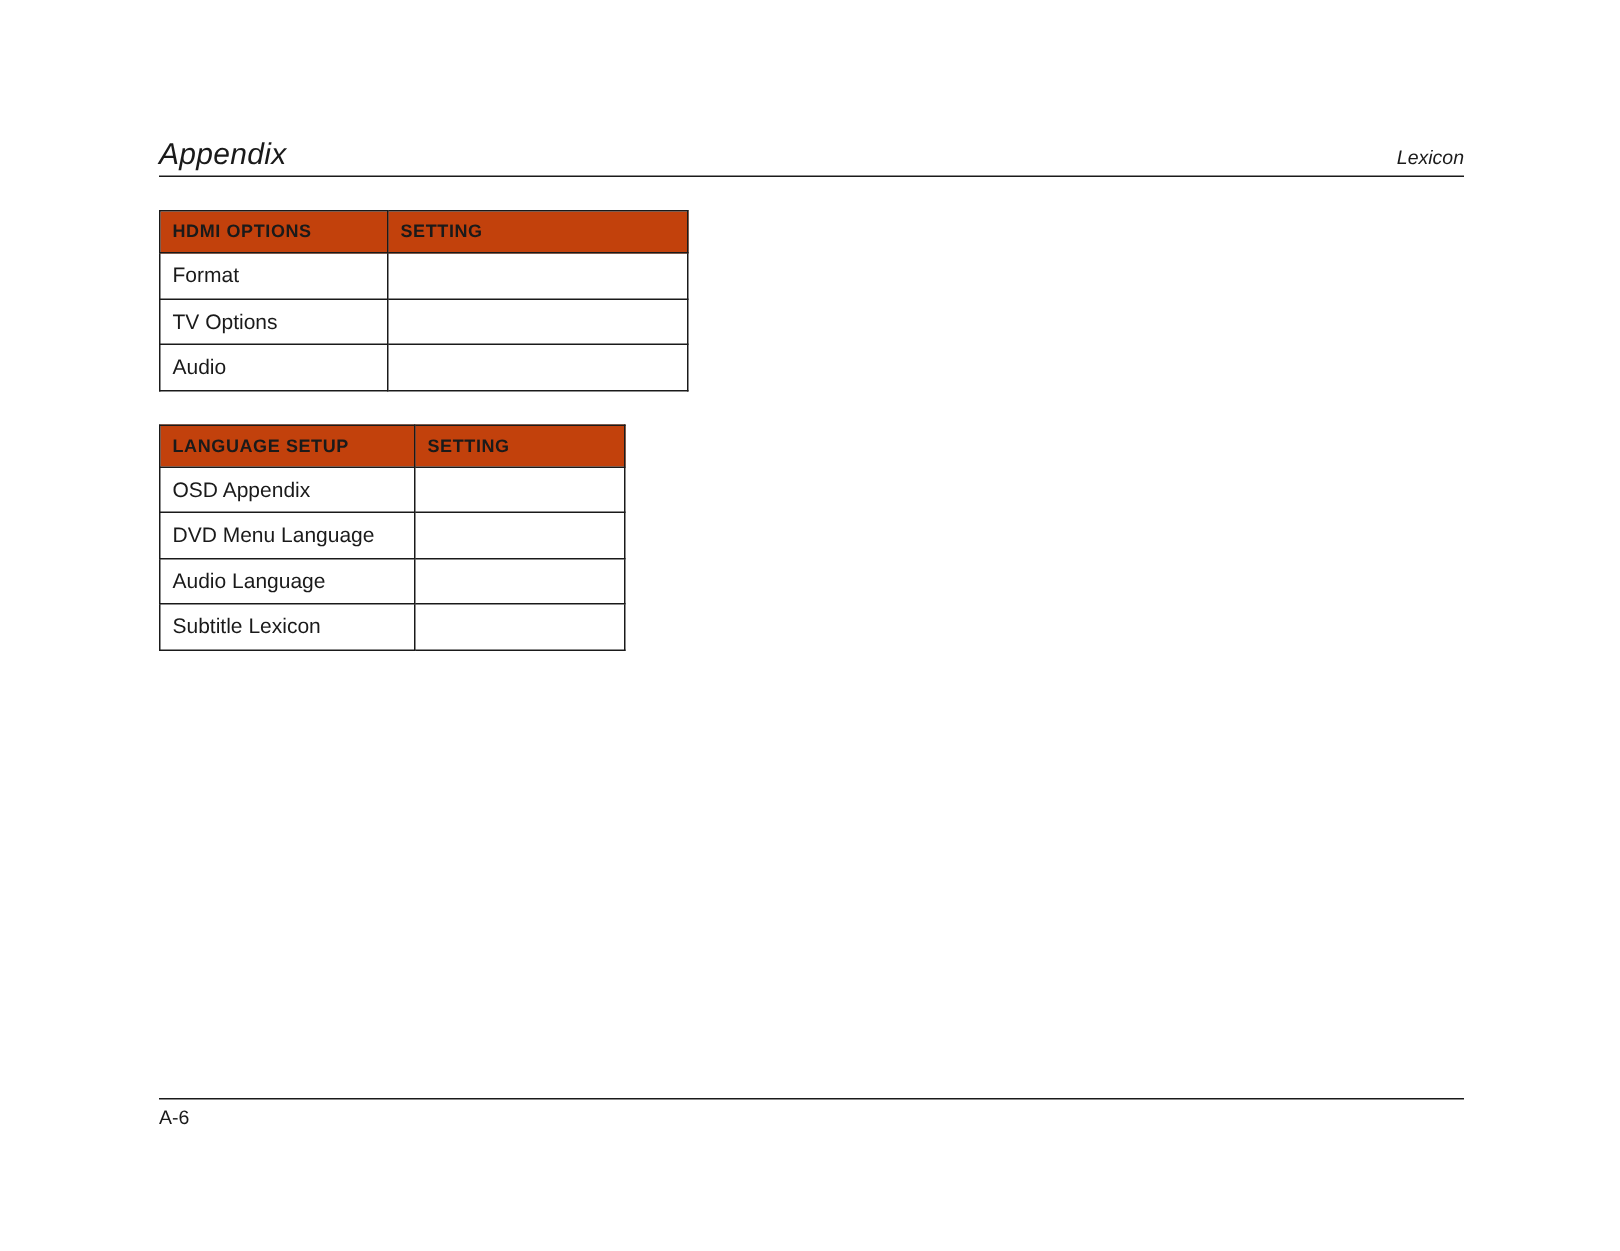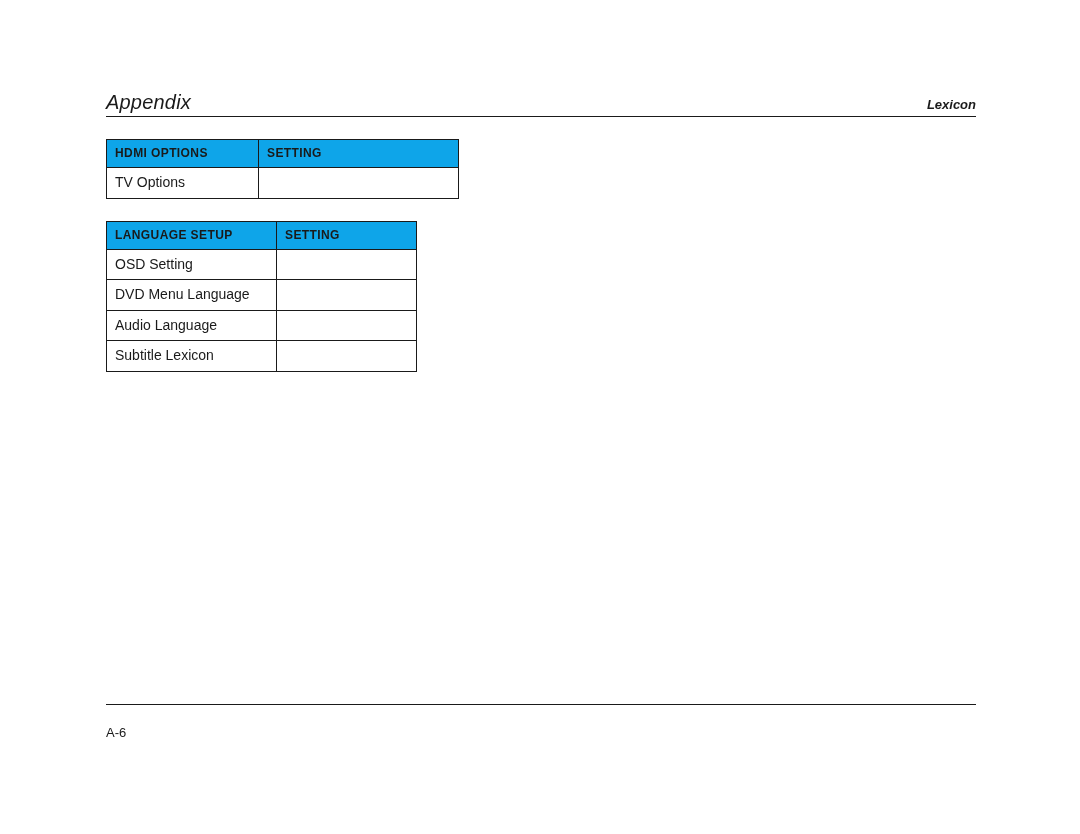--- a/index.html
+++ b/index.html
@@ -26,21 +26,21 @@
     }
     .header-left {
       font-style: italic;
       font-size: 20px;
       font-weight: 400;
       letter-spacing: 0.2px;
     }
     .header-right {
       font-style: italic;
       font-size: 13px;
-      font-weight: 700;
+      font-weight: 400;
       margin-top: 24px;
     }
     .section-title {
       margin-top: 30px;
       font-style: italic;
       font-weight: 700;
       font-size: 15px;
       letter-spacing: 0.3px;
     }
     .section-title .continued {
@@ -56,73 +56,81 @@
     table.worksheet th,
     table.worksheet td {
       border: 1px solid #1a1a1a;
       padding: 6px 8px 6px 8px;
       font-size: 14px;
       text-align: left;
       vertical-align: middle;
       line-height: 1.25;
     }
     table.worksheet th {
-      background: #0ea5e9;
+      background: #c2410c;
       font-weight: 700;
       text-transform: uppercase;
       font-size: 12px;
       letter-spacing: 0.4px;
     }
     .t1 { margin-top: 22px; }
     .t1 .col1 { width: 152px; }
     .t1 .col2 { width: 200px; }
     .t2 { margin-top: 54px; border-radius: 31px; }
     .t2 .col1 { width: 170px; }
     .t2 .col2 { width: 140px; }
     .footer {
       position: absolute;
       left: 106px;
-      top: 704px;
+      top: 732px;
       width: 870px;
       border-top: 1px solid #1a1a1a;
-      padding-top: 20px;
+      padding-top: 4px;
       font-size: 13px;
     }
   </style>
 </head>
 <body>
 
 <div class="page">
   <div class="header-row">
     <div class="header-left">Appendix</div>
     <div class="header-right">Lexicon</div>
   </div>
 
 
   <table class="worksheet t1">
     <tbody>
         <tr>
       <th class="col1">Hdmi Options</th>
       <th class="col2">Setting</th>
     </tr>
     <tr>
+      <td class="col1">Format</td>
+      <td class="col2"></td>
+    </tr>
+    <tr>
       <td class="col1">TV Options</td>
+      <td class="col2"></td>
+    </tr>
+    <tr>
+      <td class="col1">Audio</td>
       <td class="col2"></td>
     </tr>
   </tbody>
     </table>
 
   <table class="worksheet t2">
     <tbody>
         <tr>
       <th class="col1">Language Setup</th>
       <th class="col2">Setting</th>
     </tr>
     <tr>
-      <td class="col1">OSD Setting</td>
+      <td class="col1">OSD Appendix</td>
       <td class="col2"></td>
     </tr>
     <tr>
       <td class="col1">DVD Menu Language</td>
       <td class="col2"></td>
     </tr>
     <tr>
       <td class="col1">Audio Language</td>
       <td class="col2"></td>
     </tr>

